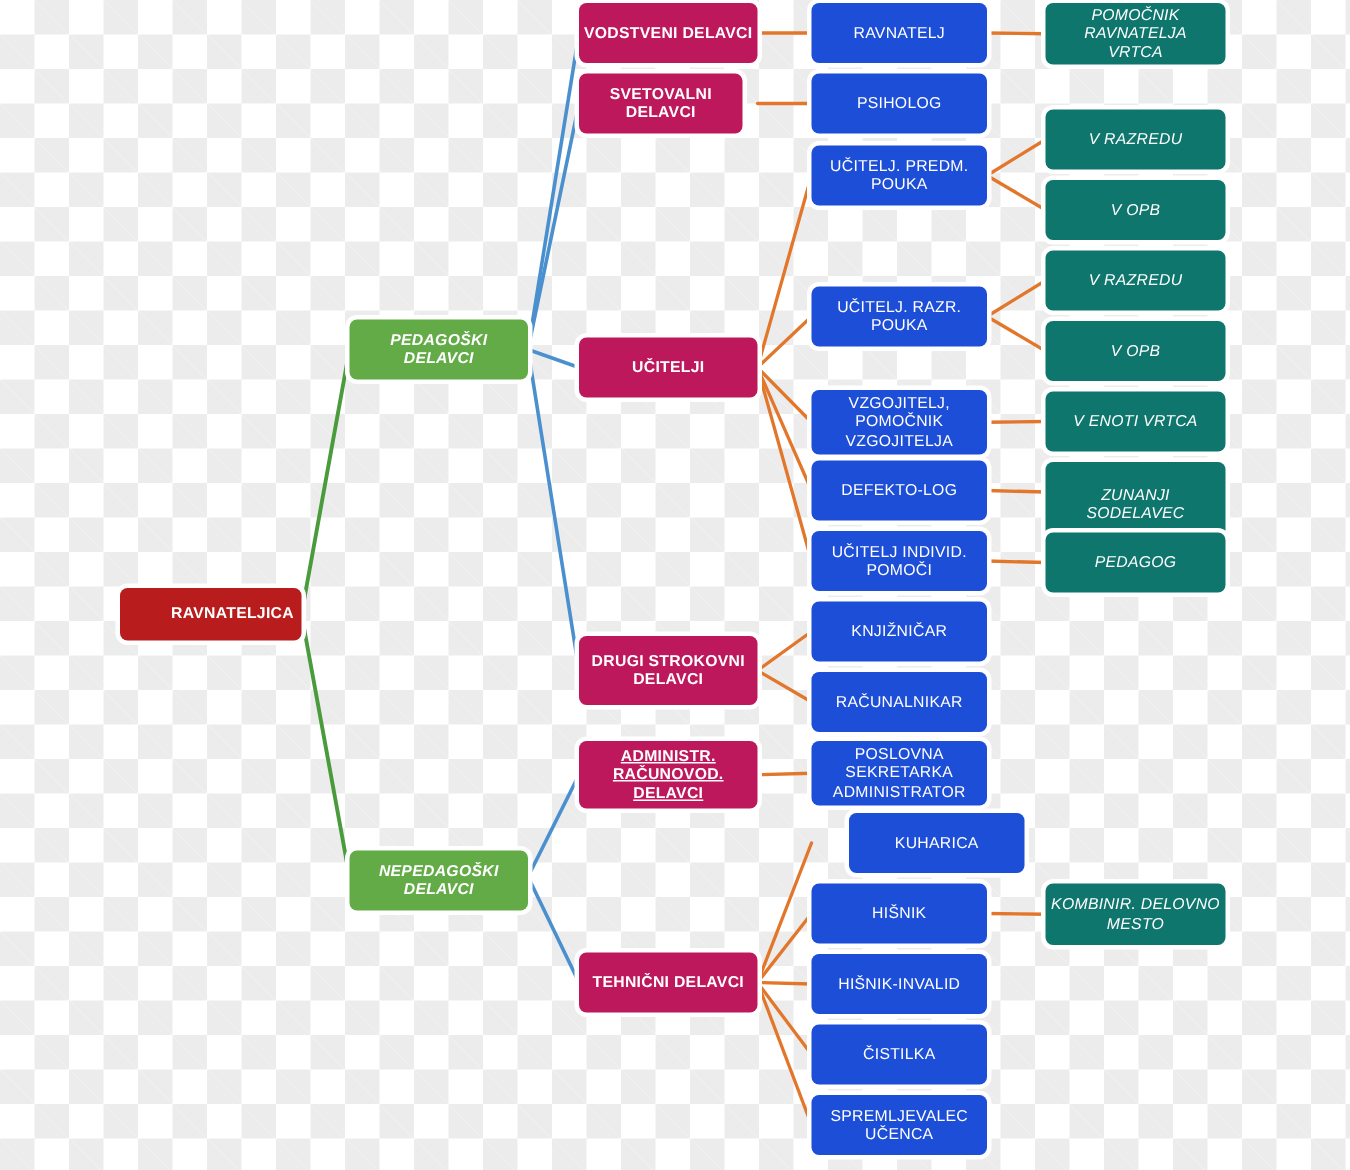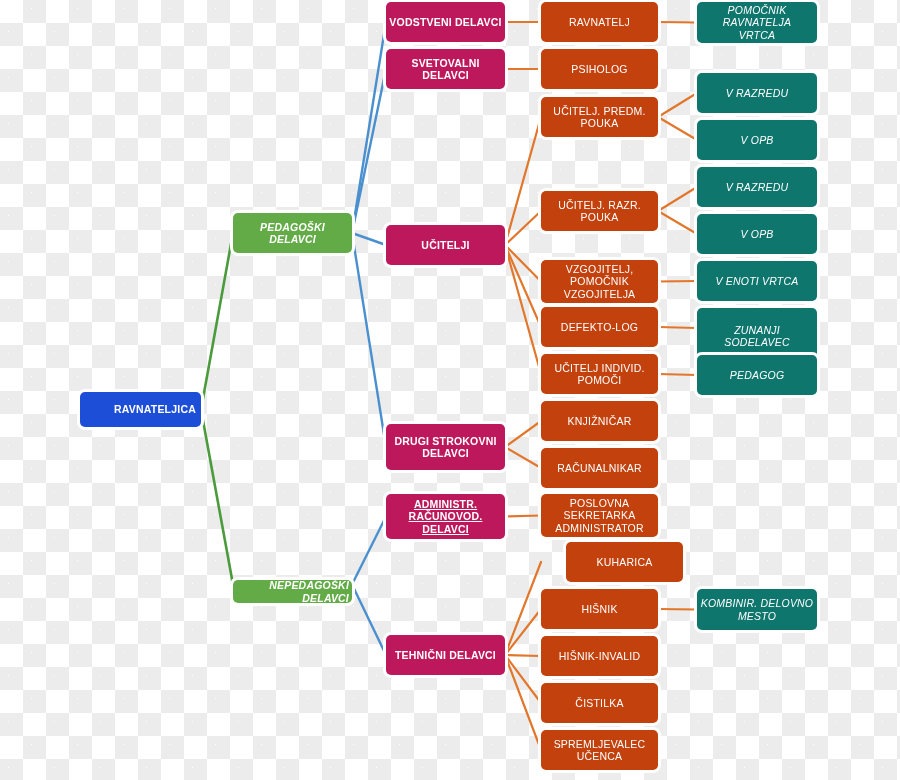--- a/index.html
+++ b/index.html
@@ -22,24 +22,24 @@
     display:flex;align-items:center;justify-content:center;
     text-align:center;
     color:#ffffff;
     border-radius:5px;
     line-height:1.15;
     letter-spacing:.2px;
     padding:2px 3px;
     white-space:pre-line;
     box-shadow:0 0 0 3px #ffffff;
   }
-  .root{background:#1d4ed8;font-size:10.5px;font-weight:bold;padding-left:32px;}
+  .root{background:#b91c1c;font-size:10.5px;font-weight:bold;padding-left:32px;}
   .lvl2{background:#62ab46;font-size:10.5px;font-weight:bold;font-style:italic;}
   .lvl3{background:#be185d;font-size:10.5px;font-weight:bold;}
-  .lvl4{background:#c2410c;font-size:10.5px;}
+  .lvl4{background:#1d4ed8;font-size:10.5px;}
   .lvl5{background:#0f766e;font-size:10.5px;font-style:italic;}
 </style>
 </head>
 <body>
 
 <div id="stage">
   <svg id="wires">
       <line x1="201" y1="409.5" x2="233" y2="233" stroke="#4a9b3c" stroke-width="2.6" stroke-linecap="round"></line>
       <line x1="201" y1="409.5" x2="233" y2="584.5" stroke="#4a9b3c" stroke-width="2.6" stroke-linecap="round"></line>
       <line x1="352" y1="233" x2="386" y2="22" stroke="#4a90cf" stroke-width="2.4" stroke-linecap="round"></line>
@@ -69,23 +69,23 @@
       <line x1="658" y1="211" x2="697" y2="187" stroke="#e2762a" stroke-width="2.2" stroke-linecap="round"></line>
       <line x1="658" y1="211" x2="697" y2="234" stroke="#e2762a" stroke-width="2.2" stroke-linecap="round"></line>
       <line x1="658" y1="281.5" x2="697" y2="281" stroke="#e2762a" stroke-width="2.2" stroke-linecap="round"></line>
       <line x1="658" y1="327" x2="697" y2="328" stroke="#e2762a" stroke-width="2.2" stroke-linecap="round"></line>
       <line x1="658" y1="374" x2="697" y2="375" stroke="#e2762a" stroke-width="2.2" stroke-linecap="round"></line>
       <line x1="658" y1="609" x2="697" y2="609.5" stroke="#e2762a" stroke-width="2.2" stroke-linecap="round"></line>
     </svg>
   <div id="nodes">
       <div class="node root" style="left: 80px; top: 392px; width: 121px; height: 35px;">RAVNATELJICA</div>
       <div class="node lvl2" style="left: 233px; top: 213px; width: 119px; height: 40px;">PEDAGOŠKI DELAVCI</div>
-      <div class="node lvl2" style="left: 233px; top: 580px; width: 119px; height: 23px; text-align: right;">NEPEDAGOŠKI DELAVCI</div>
+      <div class="node lvl2" style="left: 233px; top: 567px; width: 119px; height: 40px;">NEPEDAGOŠKI DELAVCI</div>
       <div class="node lvl3" style="left: 386px; top: 2px; width: 119px; height: 40px;">VODSTVENI DELAVCI</div>
-      <div class="node lvl3" style="left: 386px; top: 49px; width: 119px; height: 40px;">SVETOVALNI DELAVCI</div>
+      <div class="node lvl3" style="left: 386px; top: 49px; width: 109px; height: 40px;">SVETOVALNI DELAVCI</div>
       <div class="node lvl3" style="left: 386px; top: 225px; width: 119px; height: 40px;">UČITELJI</div>
       <div class="node lvl3" style="left: 386px; top: 424px; width: 119px; height: 46px;">DRUGI STROKOVNI
 DELAVCI</div>
       <div class="node lvl3" style="left: 386px; top: 494px; width: 119px; height: 45px; text-decoration: underline;">ADMINISTR. RAČUNOVOD.
 DELAVCI</div>
       <div class="node lvl3" style="left: 386px; top: 635px; width: 119px; height: 40px;">TEHNIČNI DELAVCI</div>
       <div class="node lvl4" style="left: 541px; top: 2px; width: 117px; height: 40px;">RAVNATELJ</div>
       <div class="node lvl4" style="left: 541px; top: 49px; width: 117px; height: 40px;">PSIHOLOG</div>
       <div class="node lvl4" style="left: 541px; top: 97px; width: 117px; height: 40px;">UČITELJ. PREDM. POUKA</div>
       <div class="node lvl4" style="left: 541px; top: 191px; width: 117px; height: 40px;">UČITELJ. RAZR. POUKA</div>

